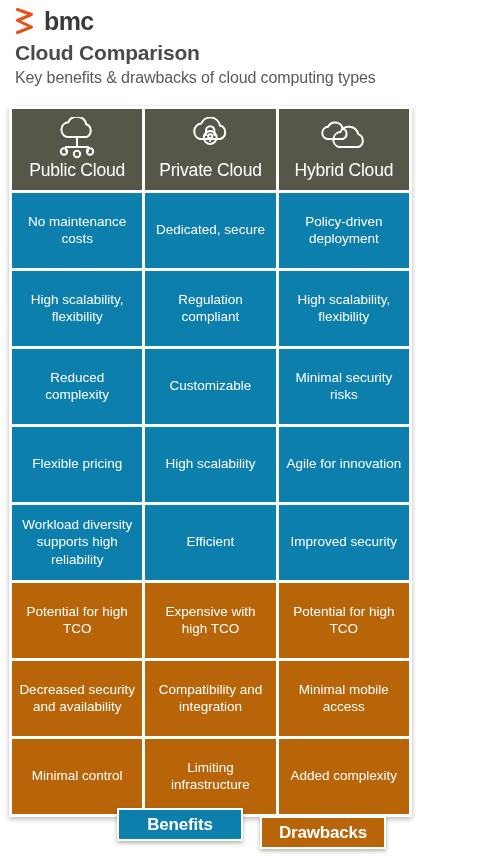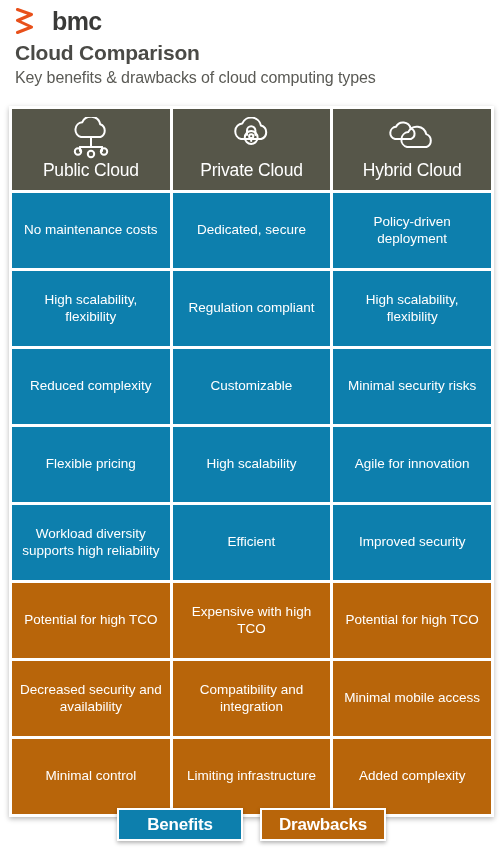--- a/index.html
+++ b/index.html
@@ -28,21 +28,21 @@
   .brand-mark {
     width: 21px;
     height: 26px;
     display: block;
   }
   .brand-word {
     font-size: 25px;
     font-weight: bold;
     color: #3a3a38;
     letter-spacing: -0.6px;
-    margin-left: 16px;
+    margin-left: 8px;
     line-height: 1;
   }
 
   .page-title {
     position: absolute;
     left: 15px;
     top: 41px;
     font-size: 21px;
     font-weight: bold;
     color: #4a4a46;
@@ -55,21 +55,21 @@
     font-size: 16px;
     color: #5a5a55;
     letter-spacing: -0.1px;
   }
 
   
   .table-wrap {
     position: absolute;
     left: 9px;
     top: 106px;
-    width: 485px;
+    width: 403px;
     box-sizing: border-box;
     padding: 3px;
     background: #ffffff;
     box-shadow: 0 2px 5px rgba(0,0,0,0.28);
   }
   .grid {
     display: grid;
     grid-template-columns: 1fr 1fr 1fr;
     gap: 3px;
     background: #ffffff;
@@ -130,21 +130,21 @@
     justify-content: center;
     color: #ffffff;
     font-size: 17px;
     font-weight: bold;
     letter-spacing: -0.2px;
     border: 2px solid #ffffff;
     box-sizing: border-box;
     box-shadow: 0 2px 4px rgba(0,0,0,0.3);
   }
   .legend-item.benefit  { background: #0d7fad; }
-  .legend-item.drawback { background: #b8650a; }
+  .legend-item.drawback { background: #b8650a; margin-top: 8px; }
 </style>
 </head>
 <body>
 
 <div class="brand">
   <span>
     <svg class="brand-mark" viewBox="0 0 21 26" aria-hidden="true">
       <path d="M2.5 1.5 L16.5 6.5 L2.5 12.5 L16.5 19.0 L2.5 24.5" fill="none" stroke="#e8501a" stroke-width="3" stroke-linecap="round" stroke-linejoin="round"></path>
     </svg>
   </span>

